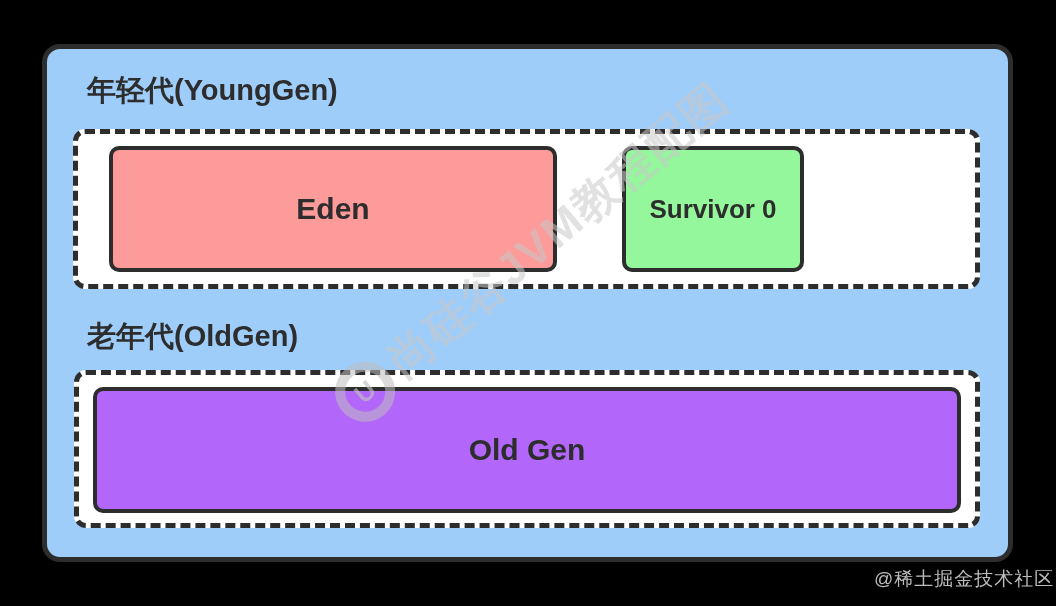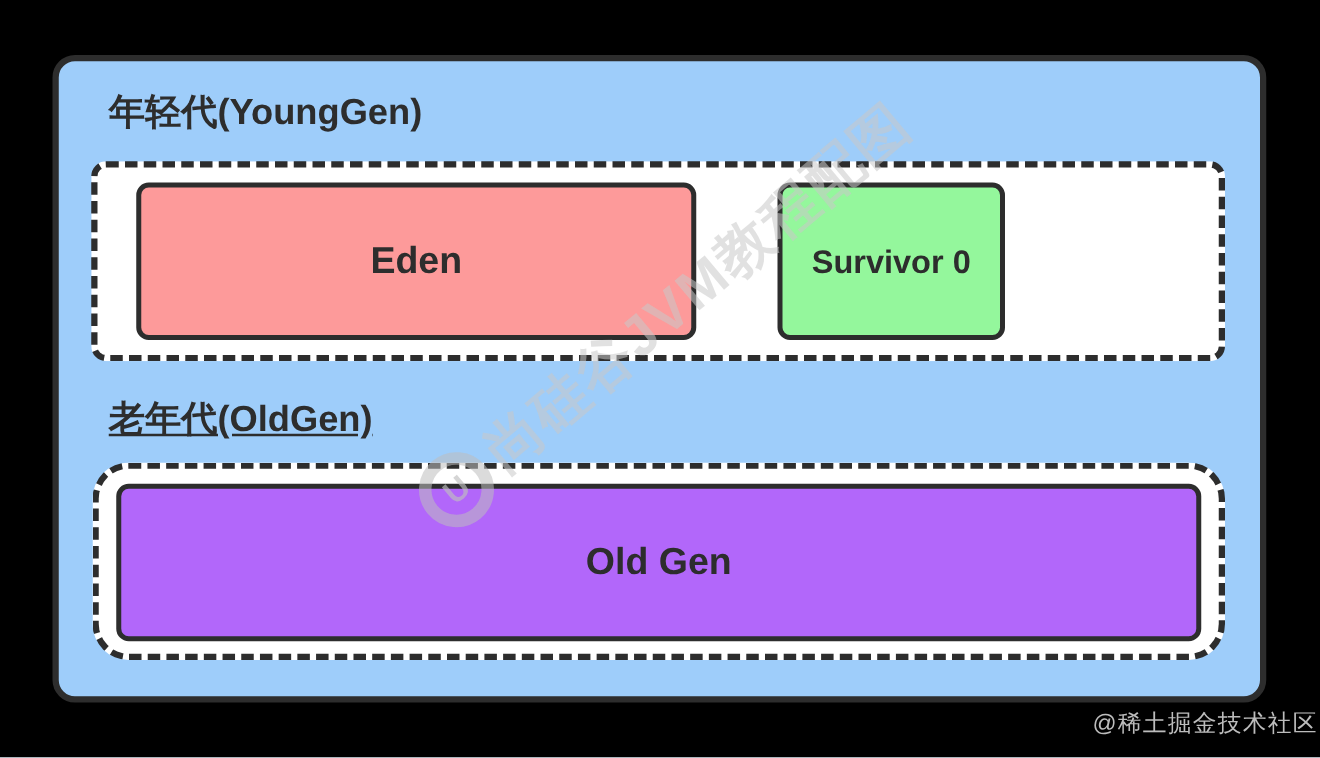--- a/index.html
+++ b/index.html
@@ -29,32 +29,32 @@
   }
   .gen-label {
     position: absolute;
     color: #2d2d2d;
     font-size: 29px;
     font-weight: bold;
     line-height: 34px;
     white-space: nowrap;
   }
   .young-label { left: 40px; top: 24px; }
-  .old-label   { left: 40px; top: 270px; text-decoration: underline; }
+  .old-label   { left: 40px; top: 270px; }
   
   .region {
     position: absolute;
     box-sizing: border-box;
     background: #ffffff;
     border: 5px dashed #2d2d2d;
     border-radius: 12px;
     padding-left: 23px;
   }
   .young-region { left: 26px; top: 80px;  width: 907px; height: 160px; }
-  .old-region   { left: 27px; top: 321px; width: 906px; height: 158px; border-radius: 29px; }
+  .old-region   { left: 27px; top: 321px; width: 906px; height: 158px; }
   
   .mem-box {
     position: absolute;
     box-sizing: border-box;
     border: 4px solid #2d2d2d;
     border-radius: 10px;
     display: flex;
     flex-direction: column;
     align-items: center;
     justify-content: center;

